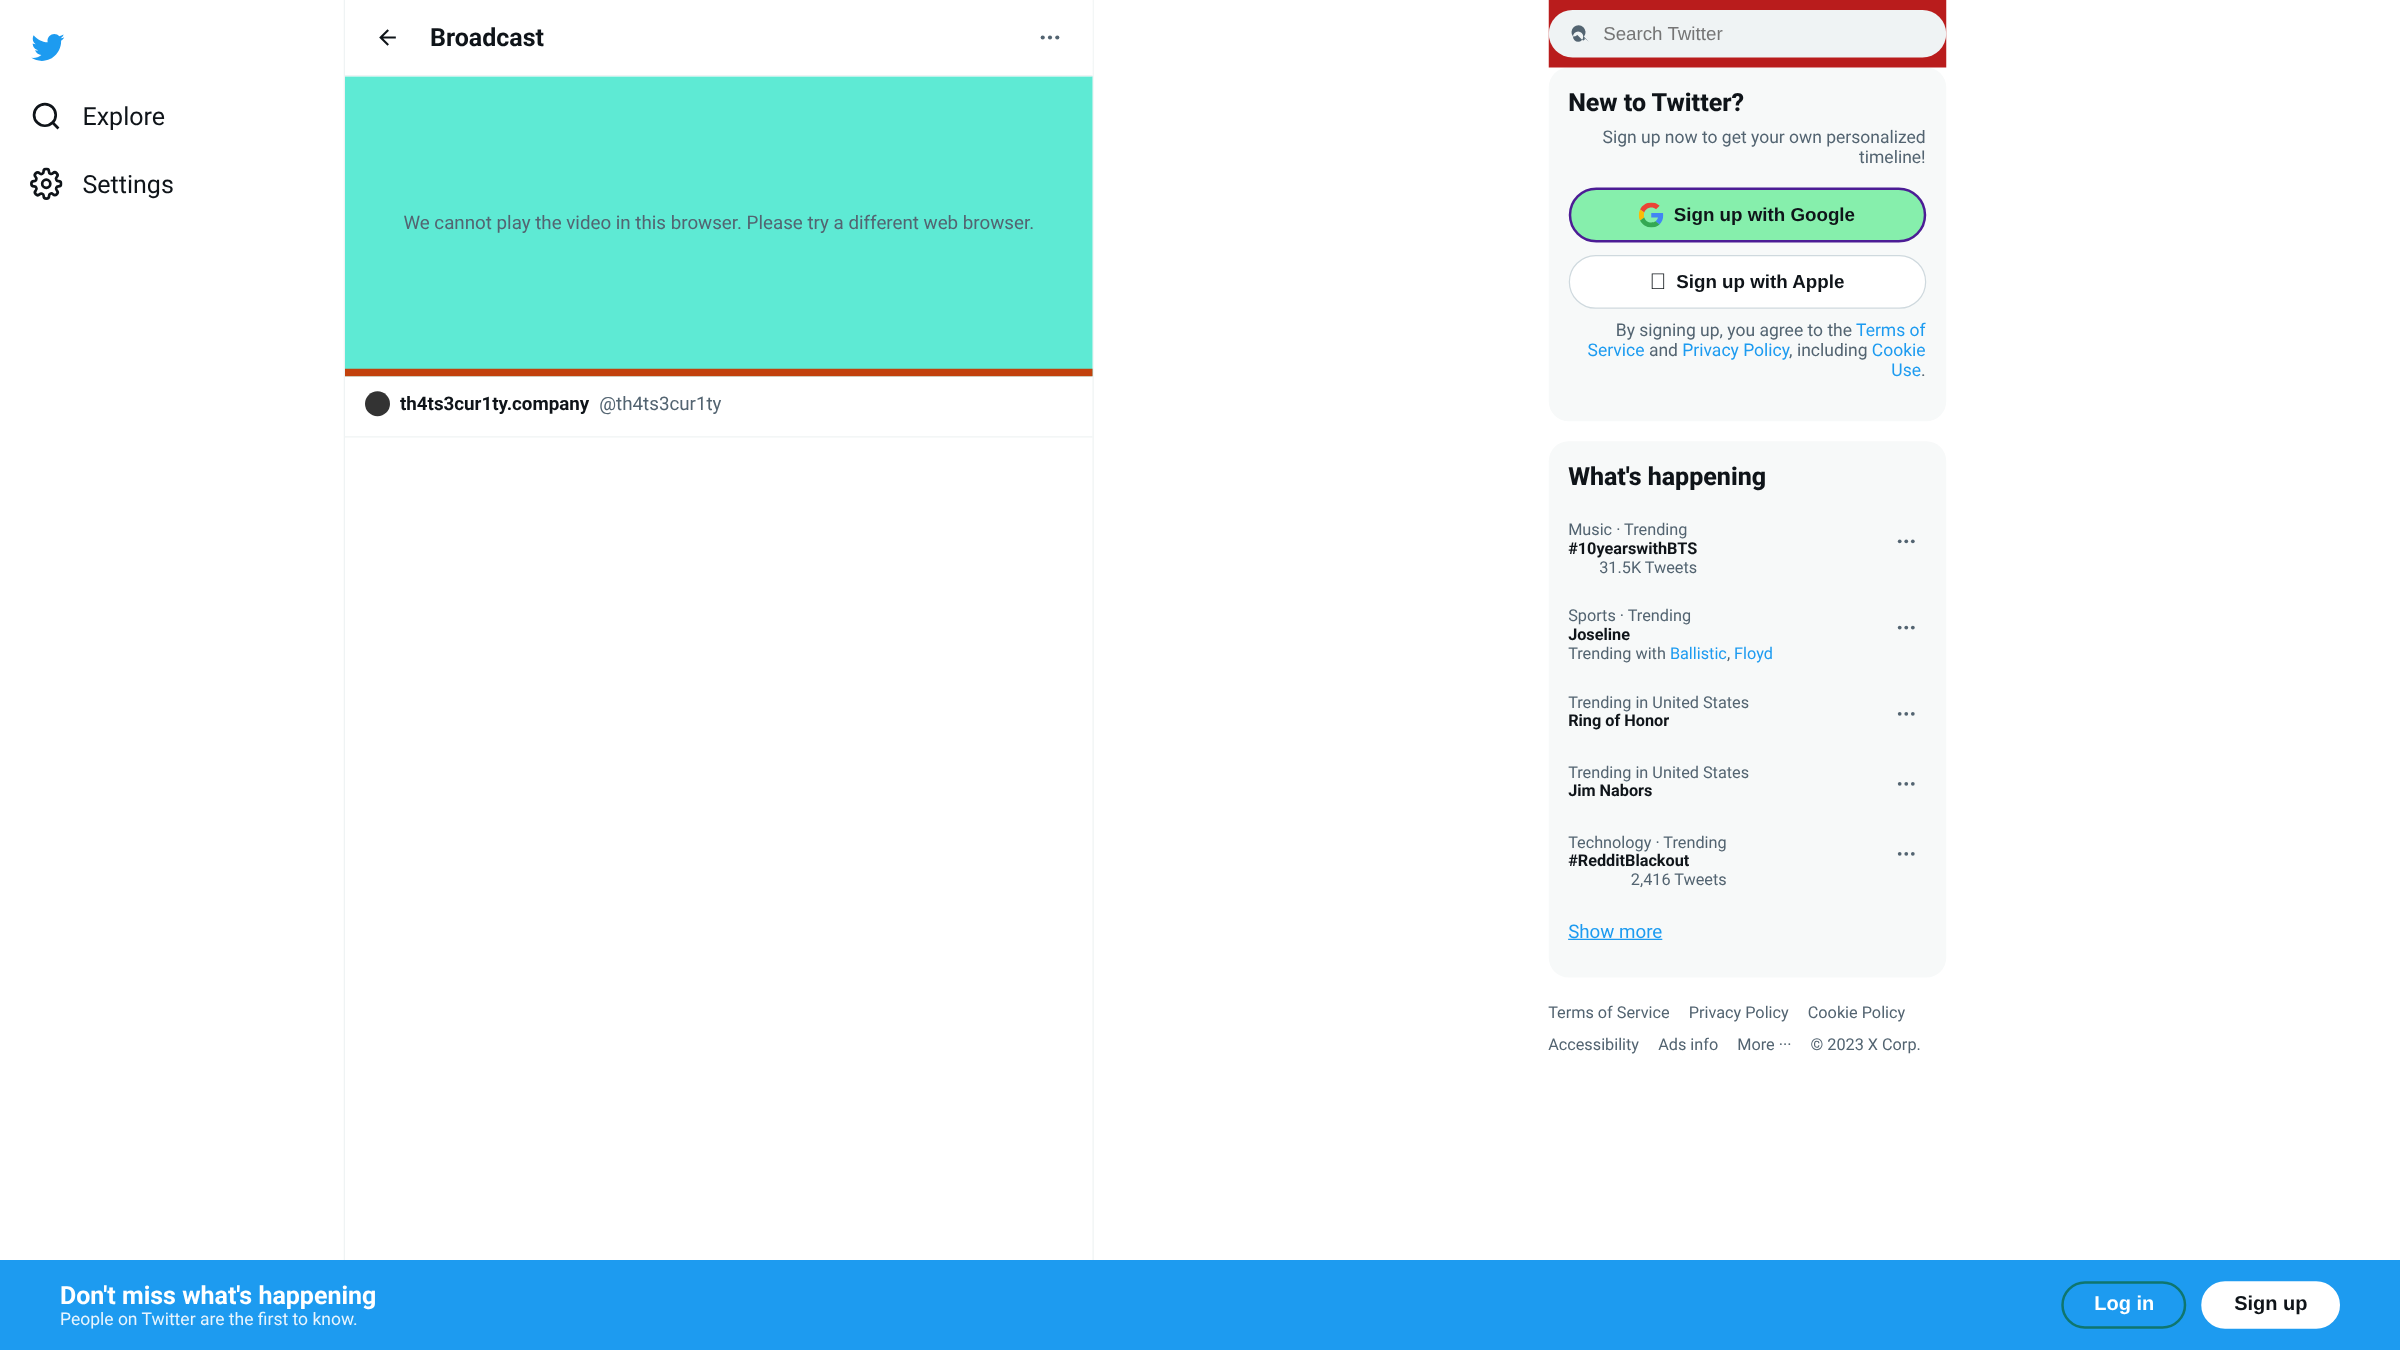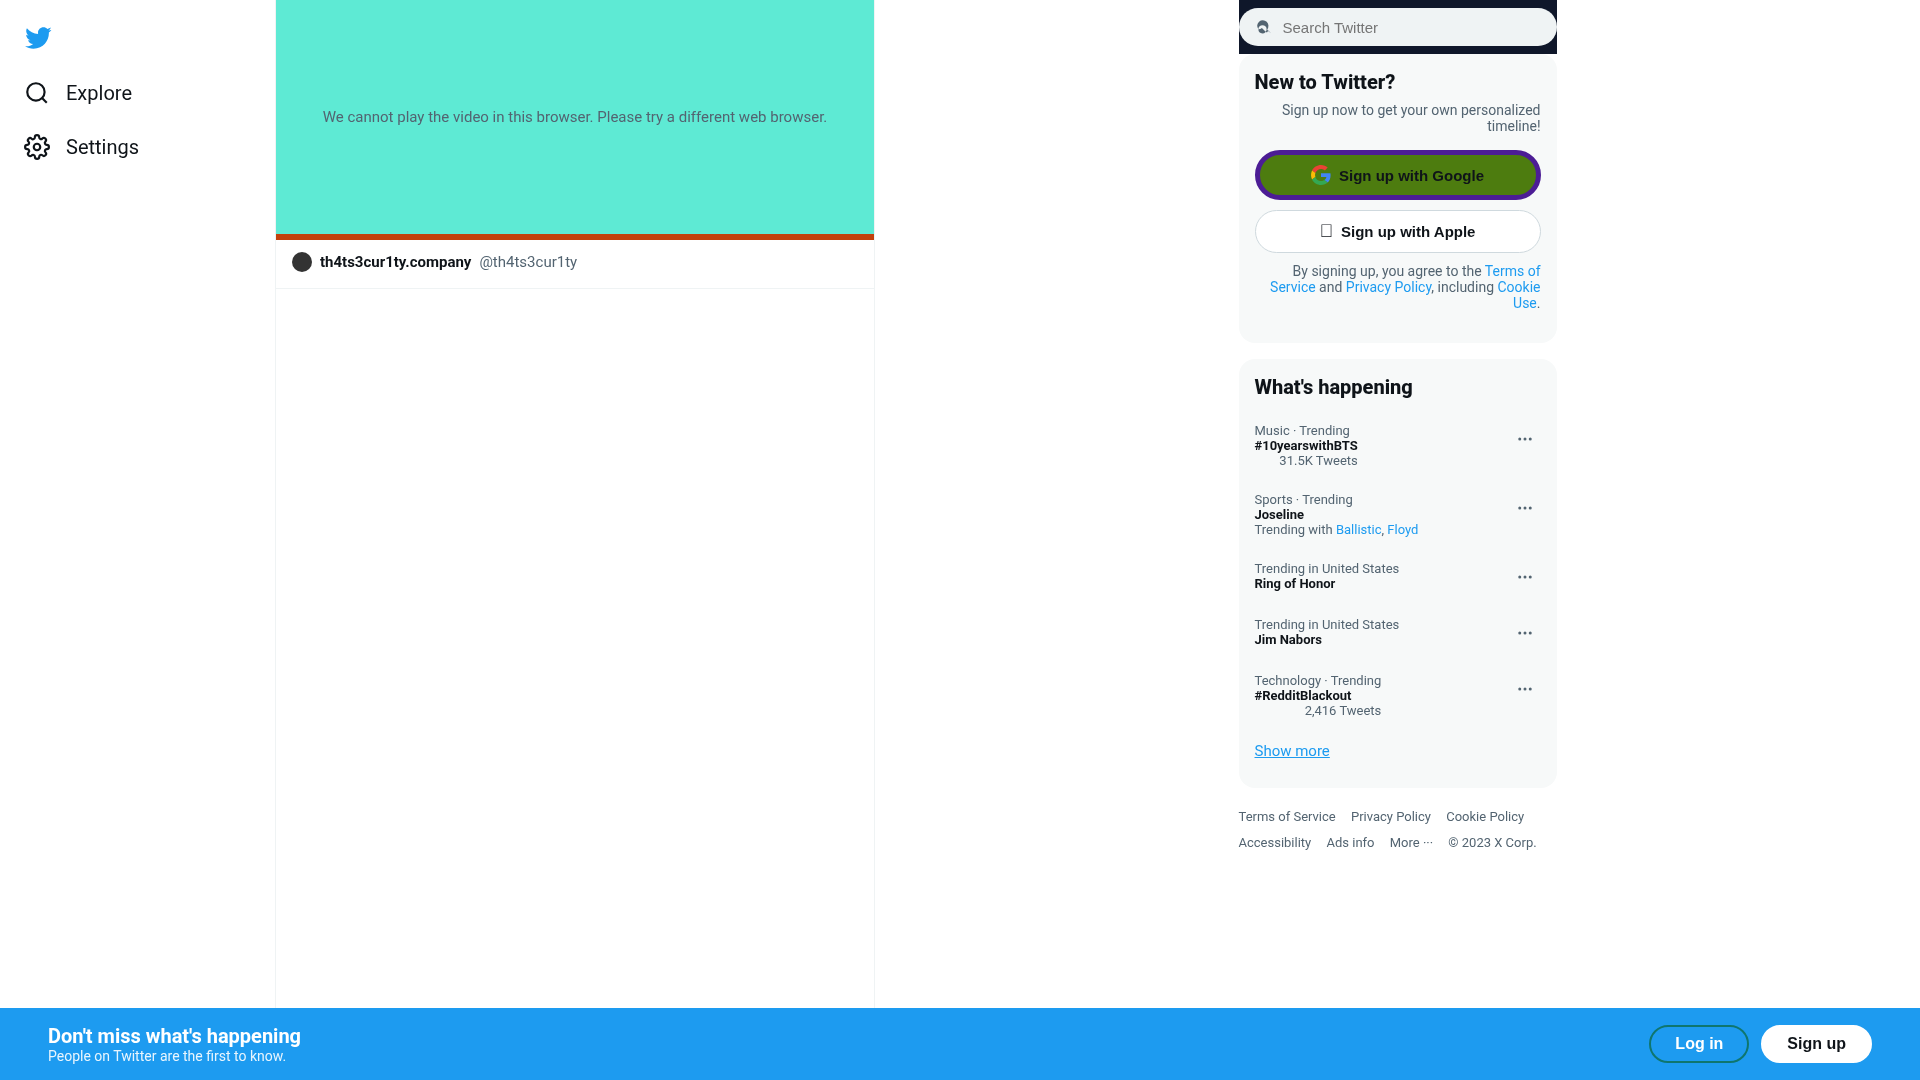--- a/index.html
+++ b/index.html
@@ -182,21 +182,21 @@
       position: fixed;
       right: calc((1920px - 600px - 275px - 350px) / 2);
       top: 0;
       height: 100vh;
       overflow-y: auto;
     }
 
     .search-bar {
       position: sticky;
       top: 0;
-      background: #0f172a;
+      background: #b91c1c;
       padding: 8px 0;
       z-index: 10;
     }
 
     .search-input-wrapper {
       display: flex;
       align-items: center;
       background: #eff3f4;
       border-radius: 9999px;
       padding: 10px 16px;
@@ -246,22 +246,22 @@
       padding: 10px 16px;
       border-radius: 9999px;
       font-size: 15px;
       font-weight: 700;
       cursor: pointer;
       margin-bottom: 10px;
       gap: 8px;
     }
 
     .btn-google {
-      border: 5px solid #4c1d95;
-      background: #4d7c0f;
+      border: 2px solid #4c1d95;
+      background: #86efac;
       color: #0f1419;
     }
 
     .btn-apple {
       border: 1px solid #cfd9de;
       background: #fff;
       color: #0f1419;
     }
 
     .btn-create {
@@ -451,20 +451,35 @@
             <circle cx="12" cy="12" r="3"></circle>
             <path d="M19.4 15a1.65 1.65 0 0 0 .33 1.82l.06.06a2 2 0 0 1-2.83 2.83l-.06-.06a1.65 1.65 0 0 0-1.82-.33 1.65 1.65 0 0 0-1 1.51V21a2 2 0 0 1-4 0v-.09A1.65 1.65 0 0 0 9 19.4a1.65 1.65 0 0 0-1.82.33l-.06.06a2 2 0 0 1-2.83-2.83l.06-.06A1.65 1.65 0 0 0 4.68 15a1.65 1.65 0 0 0-1.51-1H3a2 2 0 0 1 0-4h.09A1.65 1.65 0 0 0 4.6 9a1.65 1.65 0 0 0-.33-1.82l-.06-.06a2 2 0 0 1 2.83-2.83l.06.06A1.65 1.65 0 0 0 9 4.68a1.65 1.65 0 0 0 1-1.51V3a2 2 0 0 1 4 0v.09a1.65 1.65 0 0 0 1 1.51 1.65 1.65 0 0 0 1.82-.33l.06-.06a2 2 0 0 1 2.83 2.83l-.06.06A1.65 1.65 0 0 0 19.4 9a1.65 1.65 0 0 0 1.51 1H21a2 2 0 0 1 0 4h-.09a1.65 1.65 0 0 0-1.51 1z"></path>
           </svg>
         </span>
         <span class="nav-label">Settings</span>
       </div>
     </nav>
   </aside>
 
   <main class="main">
+    <div class="main-header">
+      <div class="back-btn">
+        <svg width="20" height="20" viewBox="0 0 24 24" fill="currentColor">
+          <path d="M20 11H7.83l5.59-5.59L12 4l-8 8 8 8 1.41-1.41L7.83 13H20v-2z"></path>
+        </svg>
+      </div>
+      <h2 class="main-header-title">Broadcast</h2>
+      <div class="more-btn">
+        <svg width="20" height="20" viewBox="0 0 24 24" fill="currentColor">
+          <circle cx="5" cy="12" r="2"></circle>
+            <circle cx="12" cy="12" r="2"></circle>
+            <circle cx="19" cy="12" r="2"></circle>
+        </svg>
+      </div>
+    </div>
 
     <div class="broadcast-area">
       <p class="broadcast-message">We cannot play the video in this browser. Please try a different web browser.</p>
     </div>
 
     <div class="broadcast-user-section">
       <div class="broadcast-user">
         <div class="avatar"></div>
         <span class="username-main">th4ts3cur1ty.company</span>
         <span class="username-handle">@th4ts3cur1ty</span>

